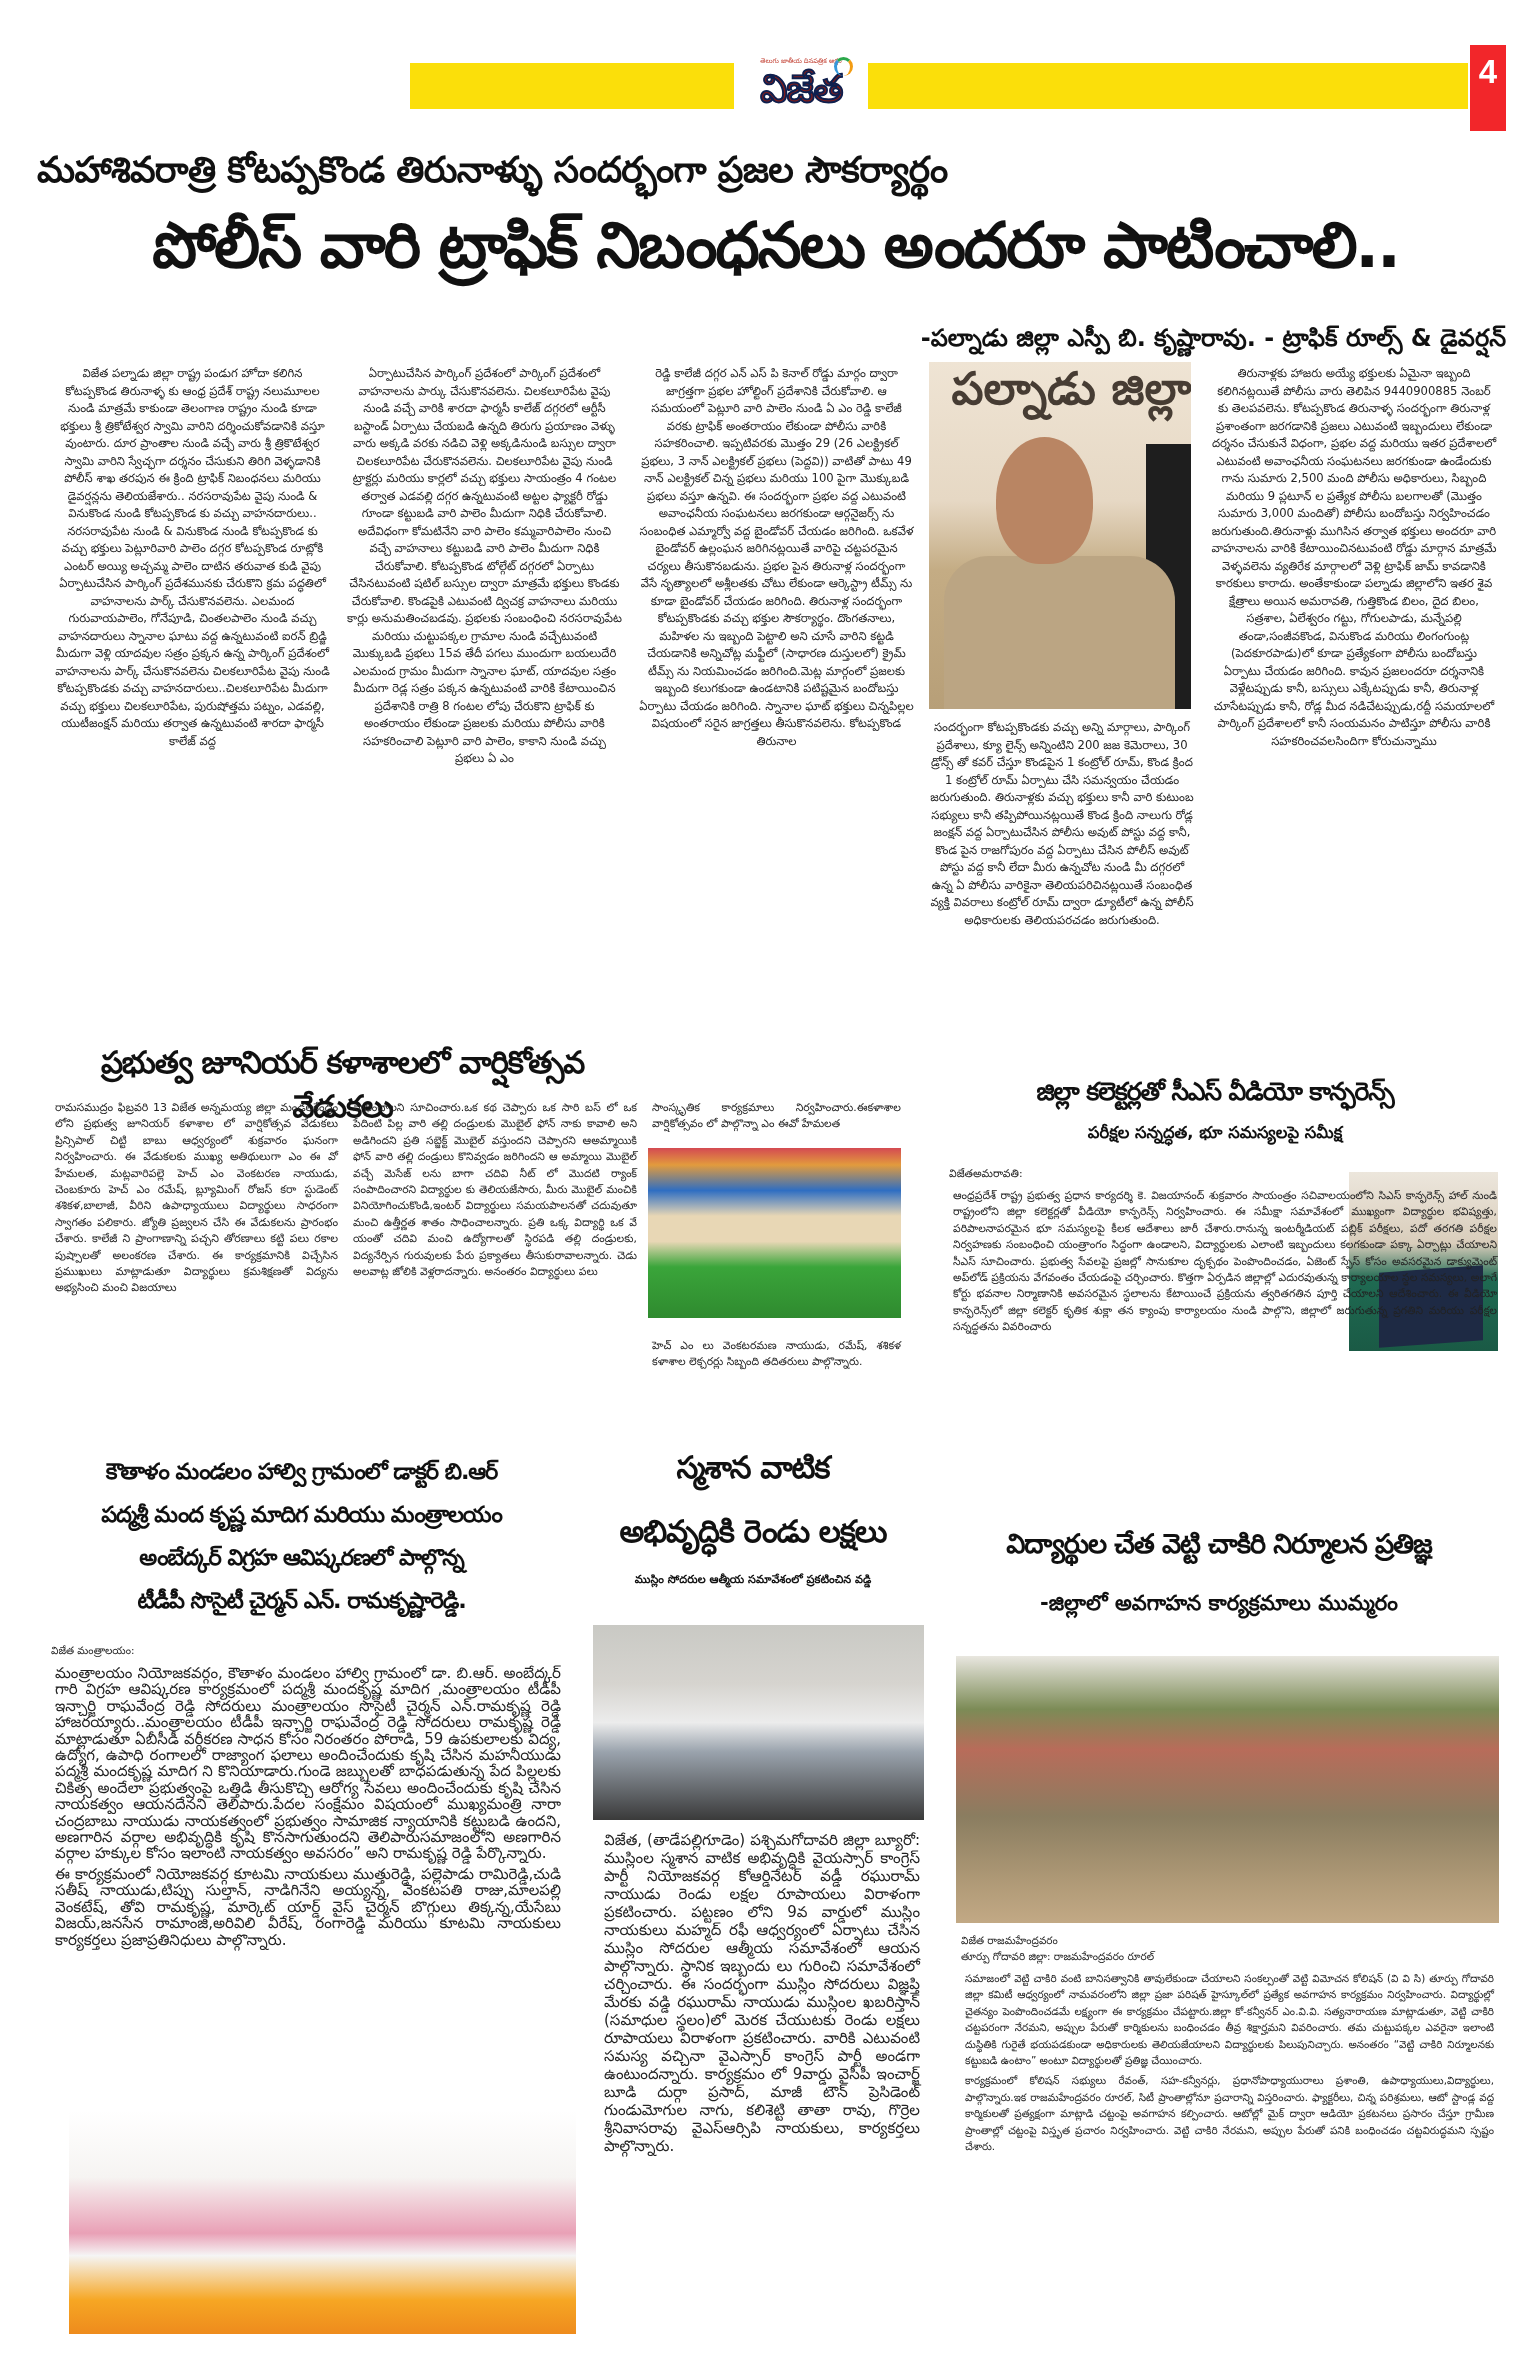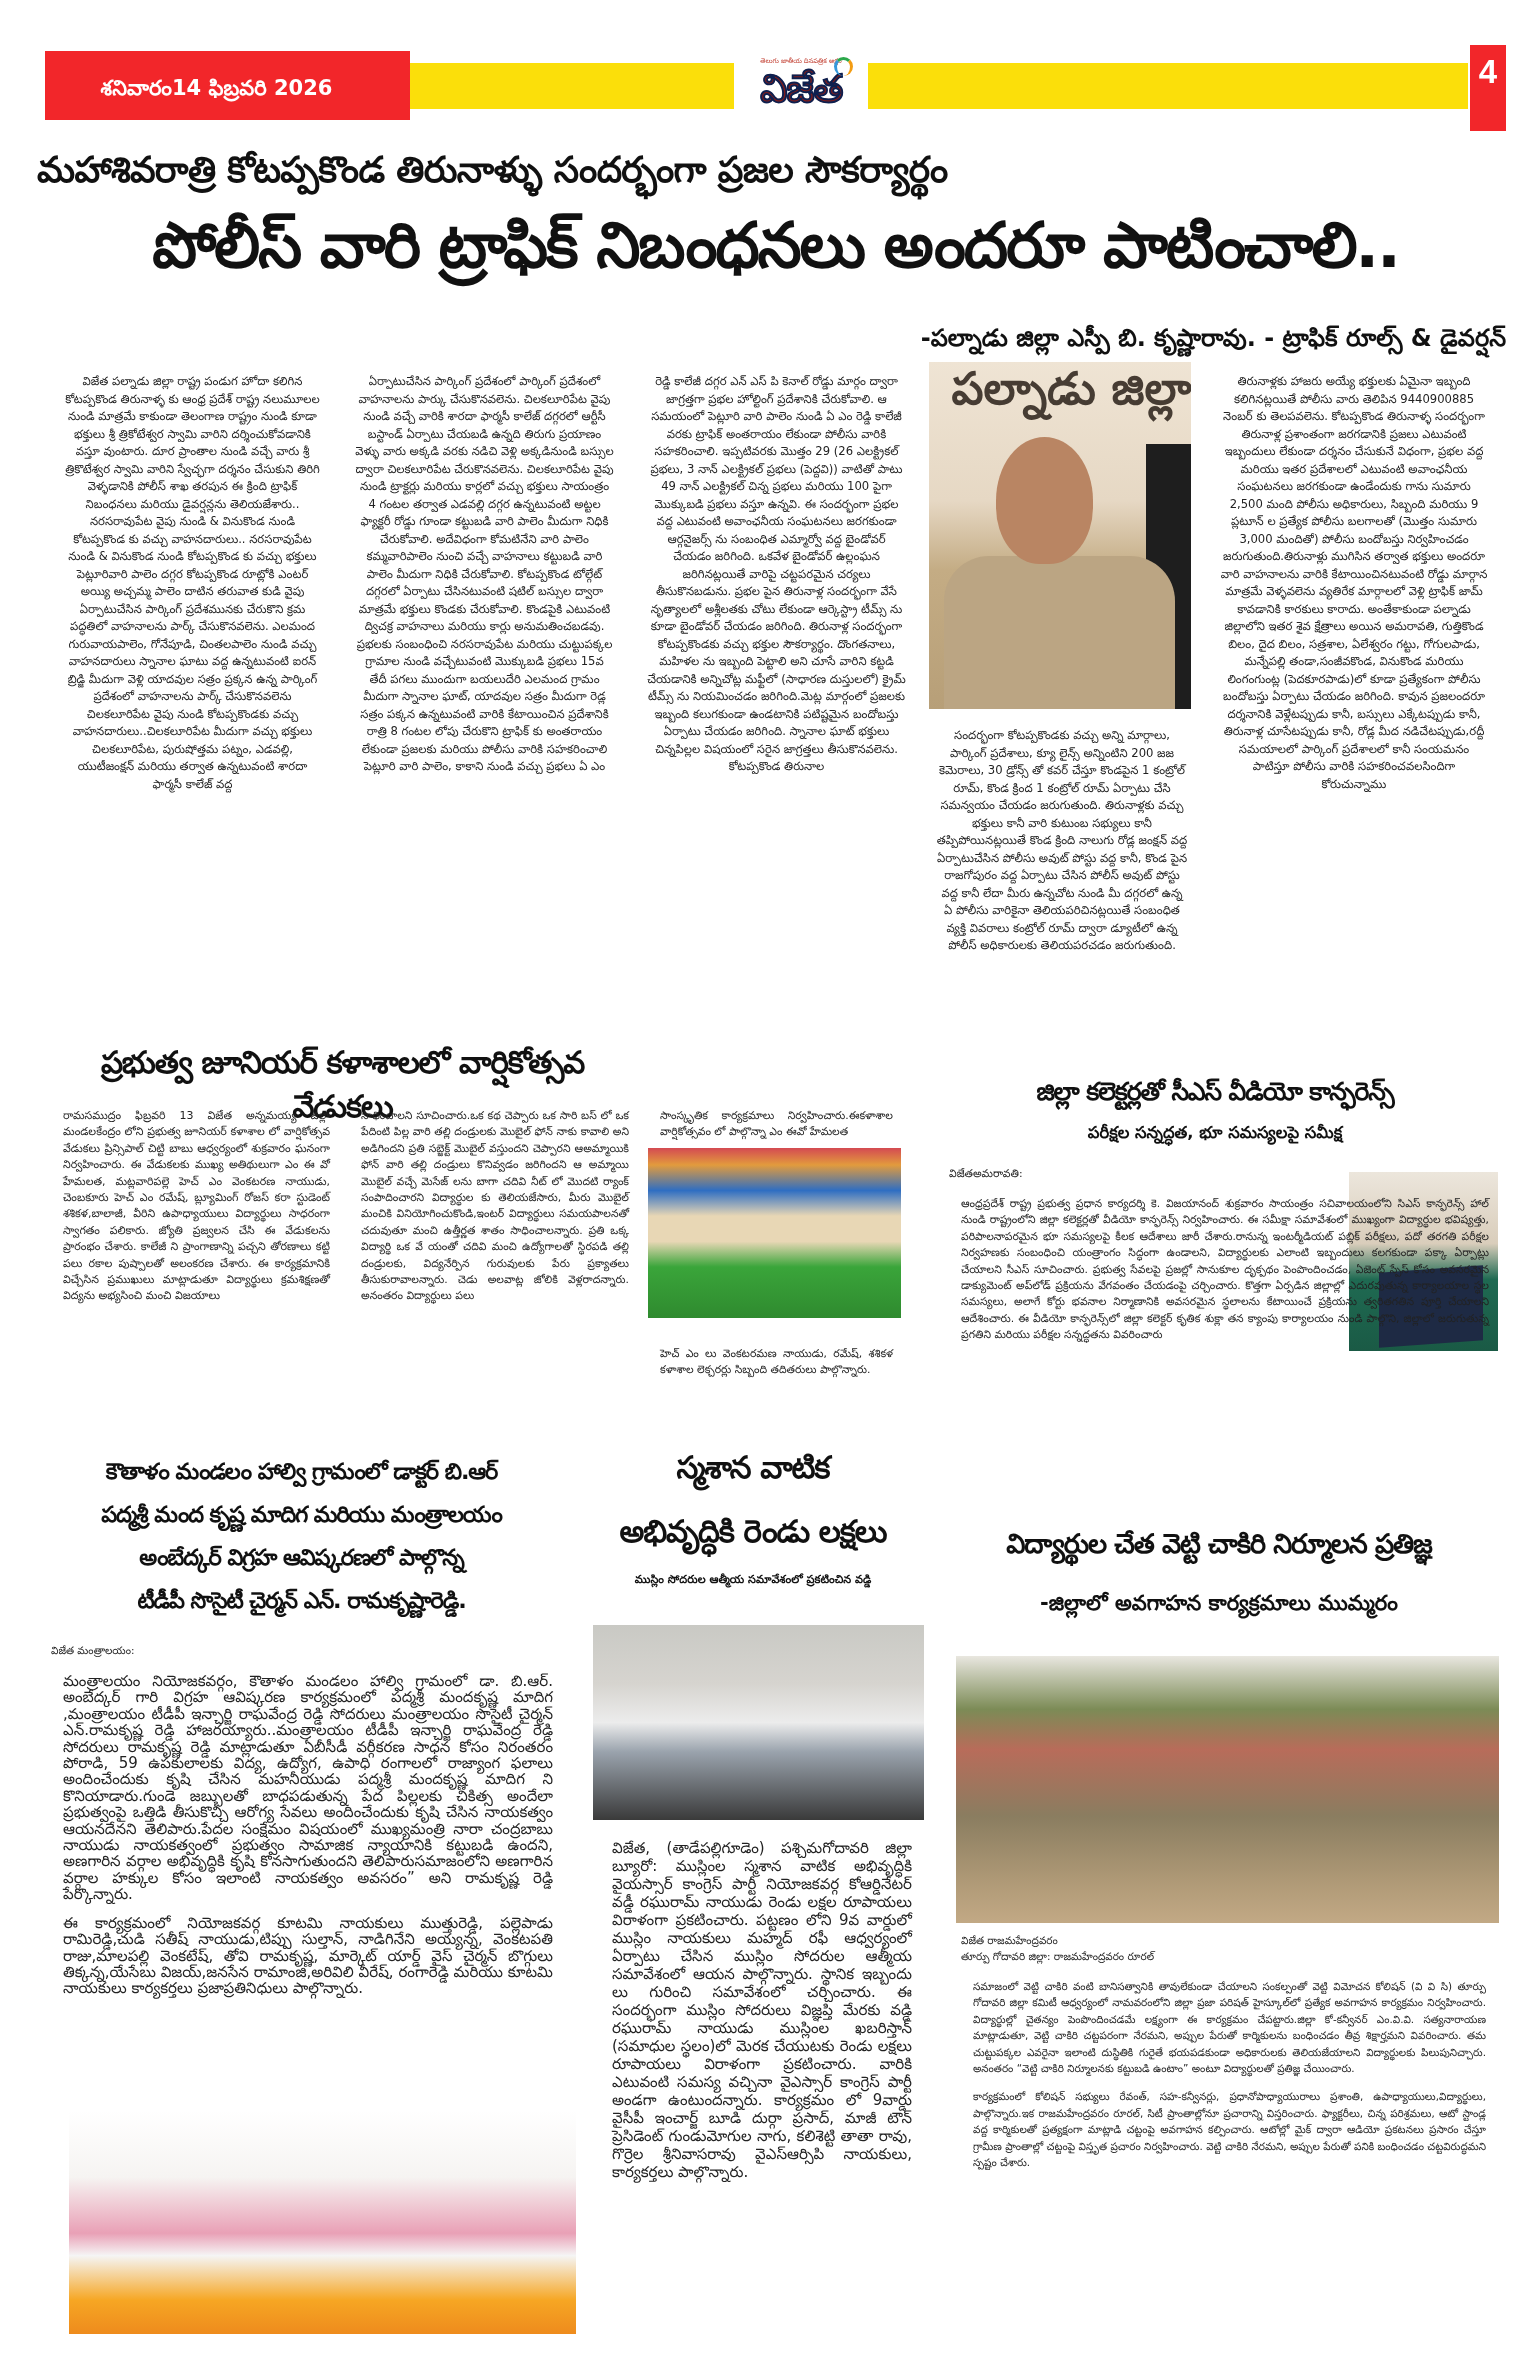--- a/index.html
+++ b/index.html
@@ -14,21 +14,21 @@
   .mh-logo { position: absolute; left: 689px; top: 7.5px; width: 134px; height: 75px; background: #fff; text-align: center; }
   .mh-logo .tag { display:block; font-size: 6.7px; color: #c0392b; margin-top: 4.5px; }
   .mh-logo .name { display:block; font: bold 39px "DejaVu Sans", sans-serif; color: #7f1d1d; letter-spacing: -1.5px; line-height: 45px; -webkit-text-stroke: 0.7px #0d2050; }
   .mh-logo .swirl { position: absolute; right: 15px; top: 4.5px; width: 19.4px; height: 19.4px; border-radius: 50%; border-top: 3px solid #2ba84a; border-right: 3px solid #f39c12; border-left: 3px solid #3498db; }
 
   .kicker { position: absolute; left: 37px; top: 149px; width: 1461px; text-align: left; font: bold 36px "DejaVu Sans", sans-serif; letter-spacing: -0.7px; }
   .headline { position: absolute; left: 45px; top: 209px; width: 1461px; text-align: center; font: bold 63px "DejaVu Sans", sans-serif; letter-spacing: -2.2px; }
   .byline { position: absolute; left: 45px; top: 324px; width: 1461px; text-align: right; font: bold 24px "DejaVu Sans", sans-serif; }
 
   .col { position: absolute; font-size: 11.6px; line-height: 17.5px; text-align: center; color: #222; }
-  .col p { margin: 12px; }
+  .col p { margin: 4px; }
   .just { text-align: justify; }
   .left { text-align: left; }
 
   .photo { position: absolute; overflow: hidden; }
   .photo-police { left: 929px; top: 362px; width: 262px; height: 347px; background: linear-gradient(180deg, #efe4d4 0%, #e6d8c4 40%, #c4ac84 60%, #b79f78 100%); }
   .photo-police .wall { position:absolute; left:0; top:0; width:100%; height:60px; font: bold 45px "DejaVu Sans", sans-serif; color:#2a2018; opacity:.85; padding-left: 22.4px; white-space: nowrap; }
   .photo-police .head { position:absolute; left: 67px; top: 75px; width: 97px; height: 127px; border-radius: 50% 50% 45% 45%; background: #b98563; }
   .photo-police .uniform { position:absolute; left: 15px; top: 194px; width: 231px; height: 164px; border-radius: 45px 45px 0 0; background: #bba583; }
   .photo-police .chair { position:absolute; right: 0; top: 82px; width: 45px; height: 268px; background: #1e1e1e; }
 
@@ -39,23 +39,20 @@
   .photo-school { left: 956px; top: 1656px; width: 543px; height: 267px; background: linear-gradient(180deg, #e9e7e0 0%, #7c8b56 20%, #b86c5a 35%, #8a7d60 60%, #b09a77 85%, #c2a985 100%); }
   .photo-ambedkar { left: 69px; top: 2110px; width: 507px; height: 224px; background: linear-gradient(180deg, #ffffff 0%, #f6f4f2 30%, #e9a0b6 55%, #f5f5f5 65%, #f6a623 85%, #ee8b1d 100%); }
 
   .section-head { position: absolute; font: bold 31px "DejaVu Sans", sans-serif; letter-spacing: -1.1px; text-align: center; }
   .sub-head { position: absolute; font: bold 16.4px "DejaVu Sans", sans-serif; text-align: center; }
 </style>
 </head>
 <body>
 
 <div class="masthead">
-  <div class="mh-red-left">
-    <div class="mh-date">శనివారం14 ఫిబ్రవరి 2026</div>
-  </div>
   <div class="mh-yellow"></div>
   <div class="mh-logo">
     <span class="tag">తెలుగు జాతీయ దినపత్రిక అక్షర</span>
     <span class="swirl"></span>
     <span class="name">విజేత</span>
   </div>
   <div class="mh-red-right">4</div>
 </div>
 
 <div class="kicker">మహాశివరాత్రి కోటప్పకొండ తిరునాళ్ళు సందర్భంగా ప్రజల సౌకర్యార్థం</div>

